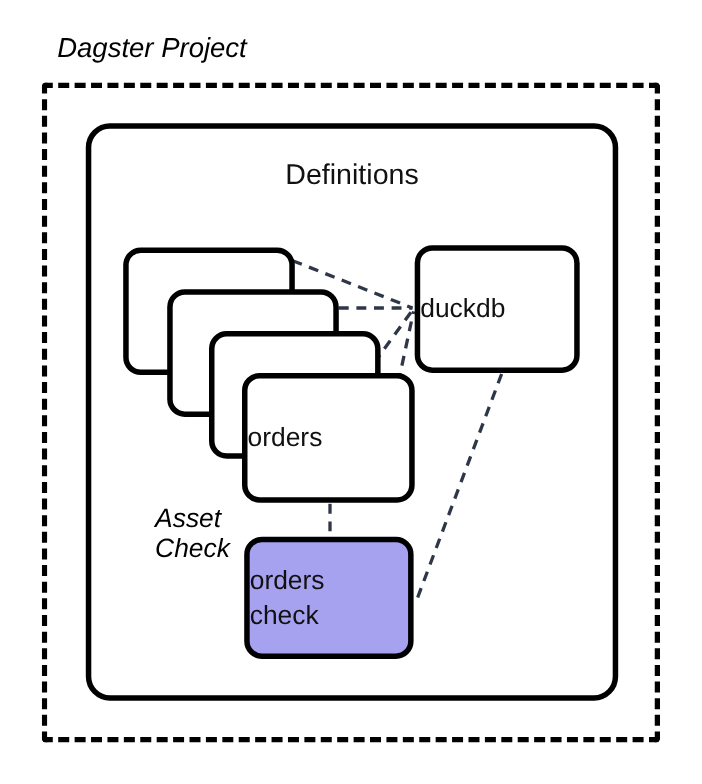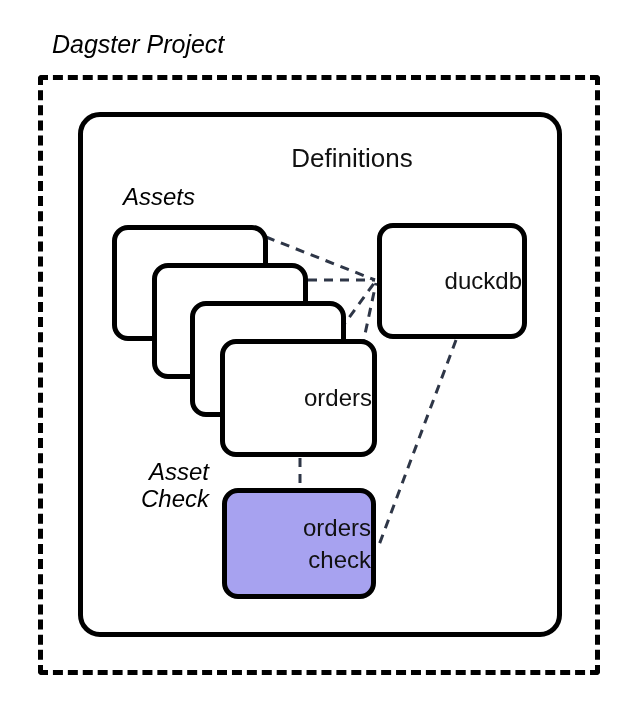--- a/index.html
+++ b/index.html
@@ -50,46 +50,45 @@
     background: transparent;
   }
   .definitions-title {
     position: absolute;
     left: 0;
     top: 26px;
     width: 100%;
     text-align: center;
     font-size: 26px;
     color: #111111;
-    margin-left: 32px;
   }
 
   
   .sec-label {
     position: absolute;
     font-size: 24px;
     font-style: italic;
     color: #000000;
     white-space: nowrap;
     line-height: 1.12;
   }
   .sec-label.assets   { left: 123px; top: 184px; }
   .sec-label.resource { left: 389px; top: 184px; }
-  .sec-label.check    { left: 141px; top: 459px; text-align: right; }
+  .sec-label.check    { left: 141px; top: 459px; text-align: left; }
 
   
   .node {
     position: absolute;
     box-sizing: border-box;
     border: 5px solid #000000;
     border-radius: 16px;
     background: #ffffff;
     display: flex;
     flex-direction: column;
-    align-items: flex-end;
+    align-items: flex-start;
     justify-content: center;
     font-size: 24px;
     color: #111111;
     line-height: 1.3;
     text-align: center;
   }
 
   
   .card-1 { left: 112px; top: 225px; width: 156px; height: 116px; z-index: 4; }
   .card-2 { left: 152px; top: 263px; width: 156px; height: 116px; z-index: 5; }
@@ -140,21 +139,20 @@
 
     <path class="edge" d="M 300 458 L 300 487"></path>
 
     <path class="edge" d="M 456 340 L 379 545"></path>
   </svg>
 
   <div class="definitions-box">
     <div class="definitions-title">Definitions</div>
   </div>
 
-  <div class="sec-label assets">Assets</div>
 
 
   <div class="sec-label check">
     <div>Asset</div>
     <div>Check</div>
   </div>
 
   <div class="node card-1">
     <span></span>
   </div>

